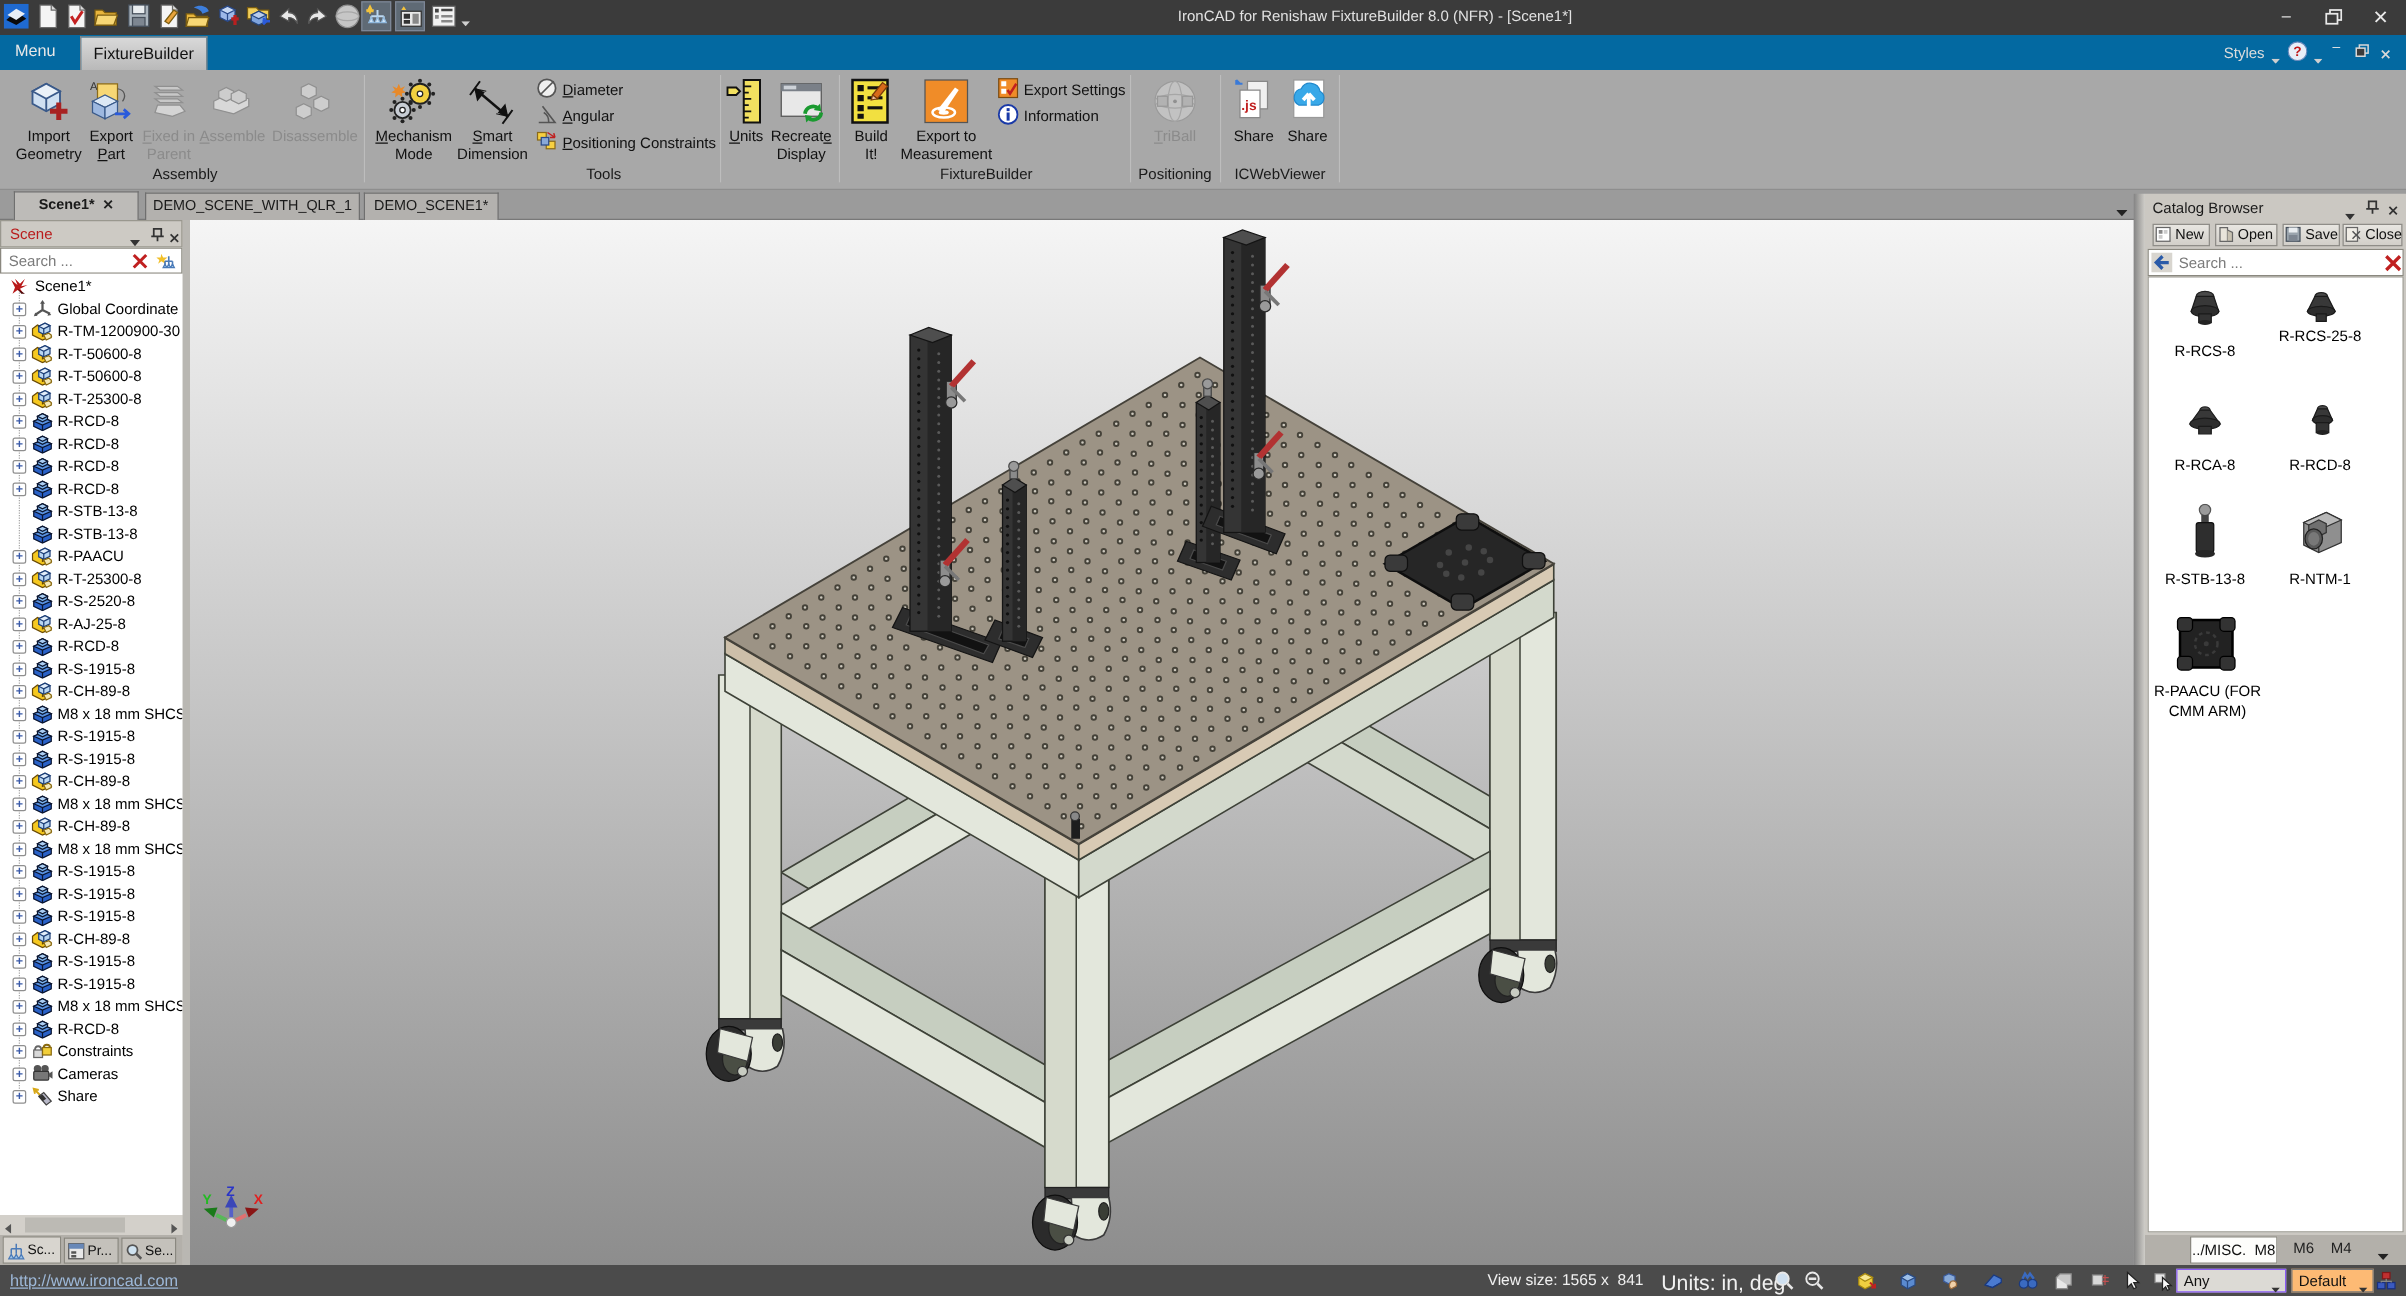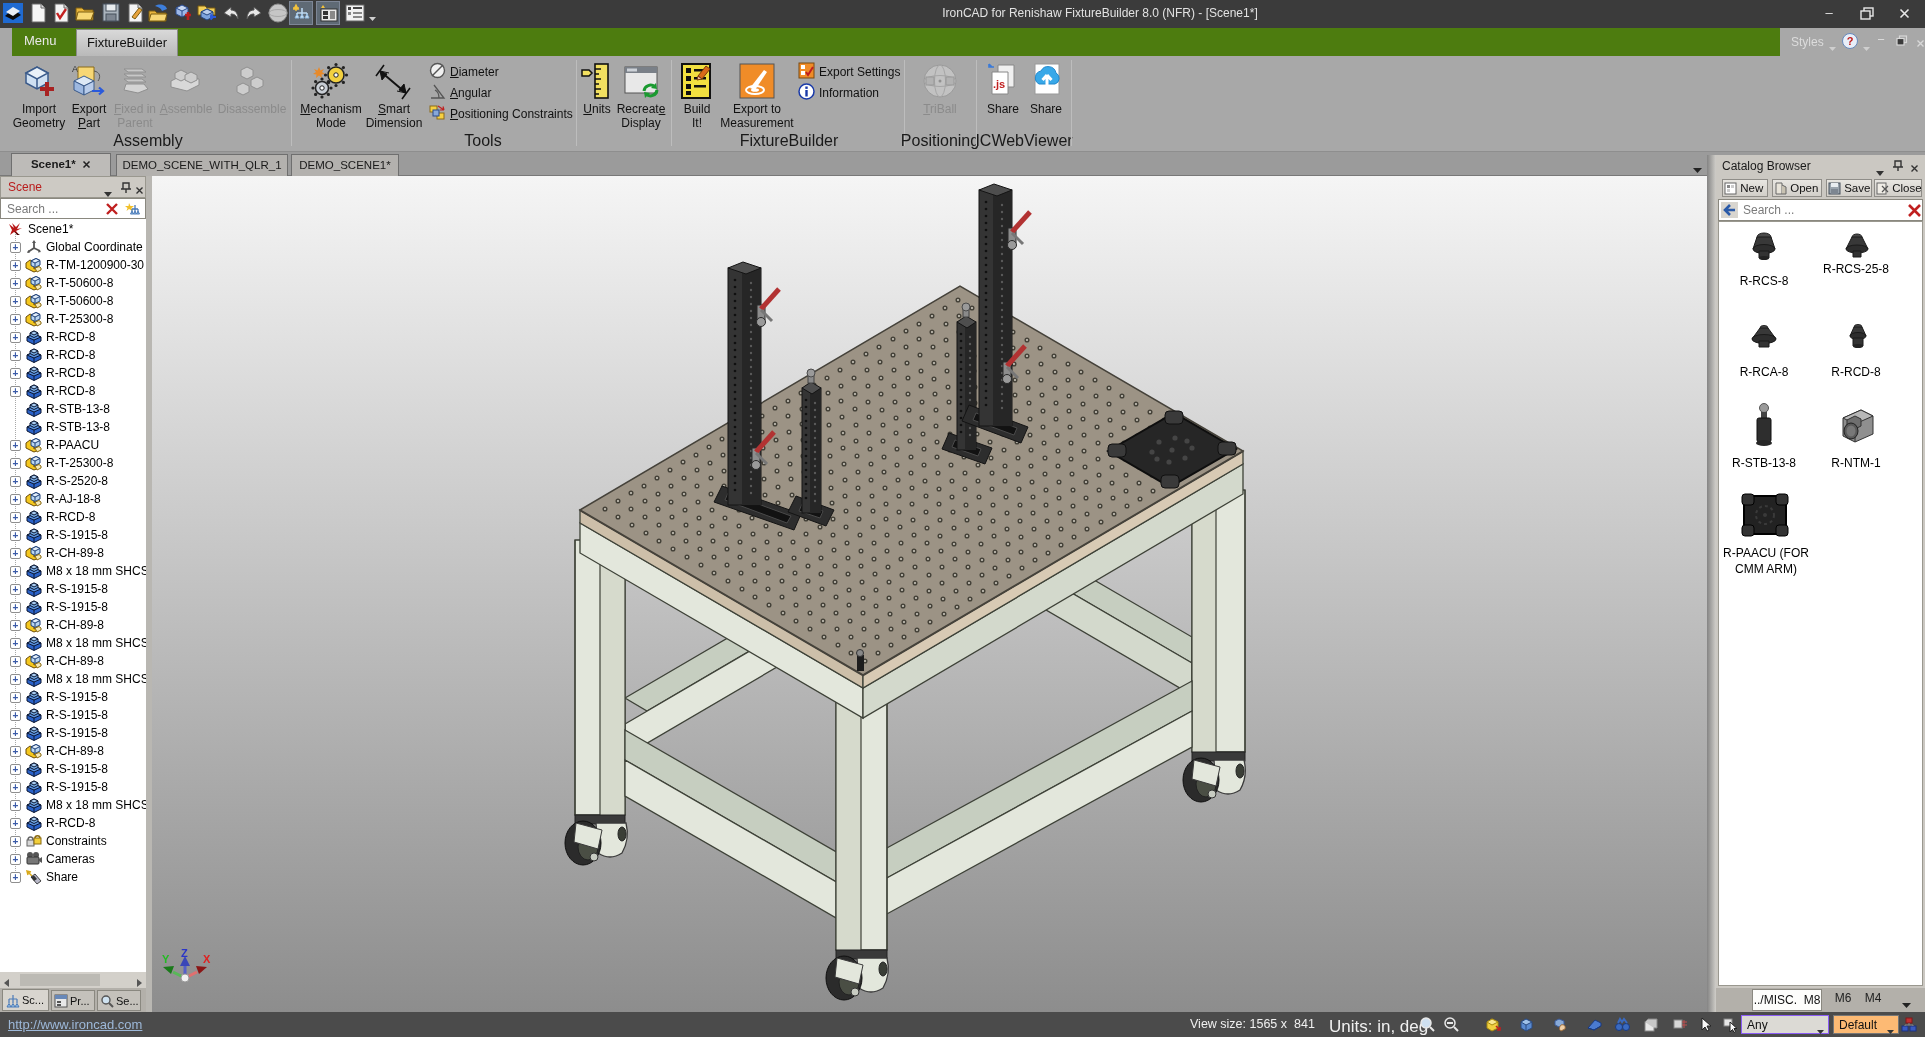--- a/index.html
+++ b/index.html
@@ -1,31 +1,31 @@
 <!DOCTYPE html>
 <html><head><meta charset="utf-8"><title>IronCAD</title>
 <style>
 *{margin:0;padding:0;box-sizing:border-box;}
 html,body{width:1925px;height:1037px;overflow:hidden;}
 body{font-family:"Liberation Sans",sans-serif;font-size:12px;background:#a8a8a8;position:relative;}
 .abs{position:absolute;}
 #titlebar{left:0;top:0;width:1925px;height:28px;background:#3b3b3b;}
-#tabrow{left:12px;top:28px;width:1768px;height:28px;background:#4d7c0f;}
+#tabrow{left:0;top:28px;width:1925px;height:28px;background:#0369a1;}
 #ribbon{left:0;top:56px;width:1925px;height:95px;background:#a8a8a8;}
 #ribbonedge{left:0;top:151px;width:1925px;height:1px;background:#8e8e8e;}
 #doctabs{left:0;top:152px;width:1925px;height:24px;background:#9b9b9b;border-bottom:1px solid #787878;}
 #leftpanel{left:0;top:176px;width:146px;height:836px;background:#cbc8c2;}
 #viewport{left:152px;top:176px;width:1555px;height:836px;background:linear-gradient(#f5f5f5,#8d8d8d);}
 #lsplit{left:146px;top:176px;width:6px;height:836px;background:#b9b7b2;}
 #rsplit{left:1707px;top:155px;width:9px;height:857px;background:linear-gradient(90deg,#848484,#cfcdc8);}
 #rightpanel{left:1716px;top:155px;width:209px;height:857px;background:#cbc8c2;}
 #statusbar{left:0;top:1012px;width:1925px;height:25px;background:#4b4b4b;color:#e6e6e6;}
 .wbtn{color:#e8e8e8;font-size:13px;text-align:center;}
 .ttl{color:#e2e2e2;font-size:12px;}
-.grplabel{position:absolute;top:76px;font-size:16px;color:#1a1a1a;text-align:center;}
+.grplabel{position:absolute;top:76px;font-size:12px;color:#1a1a1a;text-align:center;}
 .bigbtn{position:absolute;top:4px;text-align:center;font-size:12px;color:#111;line-height:14px;}
 .bigbtn.dis{color:#8b8b8b;}
 .bigbtn svg{display:block;margin:0 auto;height:42px;}
 .smallbtn{position:absolute;font-size:12px;color:#111;height:18px;line-height:18px;white-space:nowrap;}
 .smallbtn svg{vertical-align:-3px;margin-right:4px;}
 .vsep{position:absolute;top:4px;width:1px;height:86px;background:#989898;border-right:1px solid #bdbdbd;}
 .doctab{position:absolute;top:2px;height:22px;line-height:21px;background:#b3b1ae;border:1px solid #6f6f6f;border-bottom:none;color:#1a1a1a;font-size:11.5px;text-align:center;overflow:hidden;white-space:nowrap;}
 .treerow{position:absolute;left:0;width:146px;height:18px;font-size:12px;color:#000;white-space:nowrap;overflow:hidden;}
 .treerow .exp{position:absolute;left:10px;top:4px;width:11px;height:11px;background:#fff;border:1px solid #8f8f8f;border-radius:2px;font-size:10px;line-height:9px;text-align:center;color:#3a5aa8;font-weight:bold;}
 .treerow .lbl{position:absolute;left:46px;top:2px;}
@@ -1437,21 +1437,21 @@
       </div>
       <div class="treerow" style="top:271px">
         <div class="exp">+</div>
         <svg width="18" height="16">
           <path d="M1 6 L5 3 L9 5 L9 12 L14 10 L16 12 L9 15 L1 11 Z" fill="#f5c81f" stroke="#6a4a05"></path>
           <path d="M6 4 L11 1.5 L15 3.5 L15 8 L10 10.5 L6 8.5 Z" fill="#b9d6f2" stroke="#1d3f77"></path>
           <path d="M6 4 L10 6 L15 3.5 L11 1.5 Z" fill="#e2eefa" stroke="#1d3f77"></path>
           <path d="M10 6 L10 10.5" stroke="#1d3f77"></path>
           <path d="M10 11 L14 9.5 L16 11 L16 13 L12 15 Z" fill="#f5e9b8" stroke="#8a6a10"></path>
         </svg>
-        <div class="lbl">R-AJ-18-8</div>
+        <div class="lbl">R-AJ-25-8</div>
       </div>
       <div class="treerow" style="top:289px">
         <div class="exp">+</div>
         <svg width="18" height="16">
           <path d="M2 8 L9 5 L16 8 L16 12 L9 15.5 L2 12 Z" fill="#2a62c8" stroke="#0a1530"></path>
           <path d="M2 8 L9 11 L16 8 L9 5 Z" fill="#5a92e0" stroke="#0a1530"></path>
           <path d="M9 11 L9 15.5" stroke="#0a1530"></path>
           <path d="M5 4 L9 2 L13 4 L13 6.5 L9 8.5 L5 6.5 Z" fill="#7ab0ea" stroke="#0a1530"></path>
           <path d="M5 4 L9 6 L13 4 L9 2 Z" fill="#aacdf2" stroke="#0a1530"></path>
         </svg>

